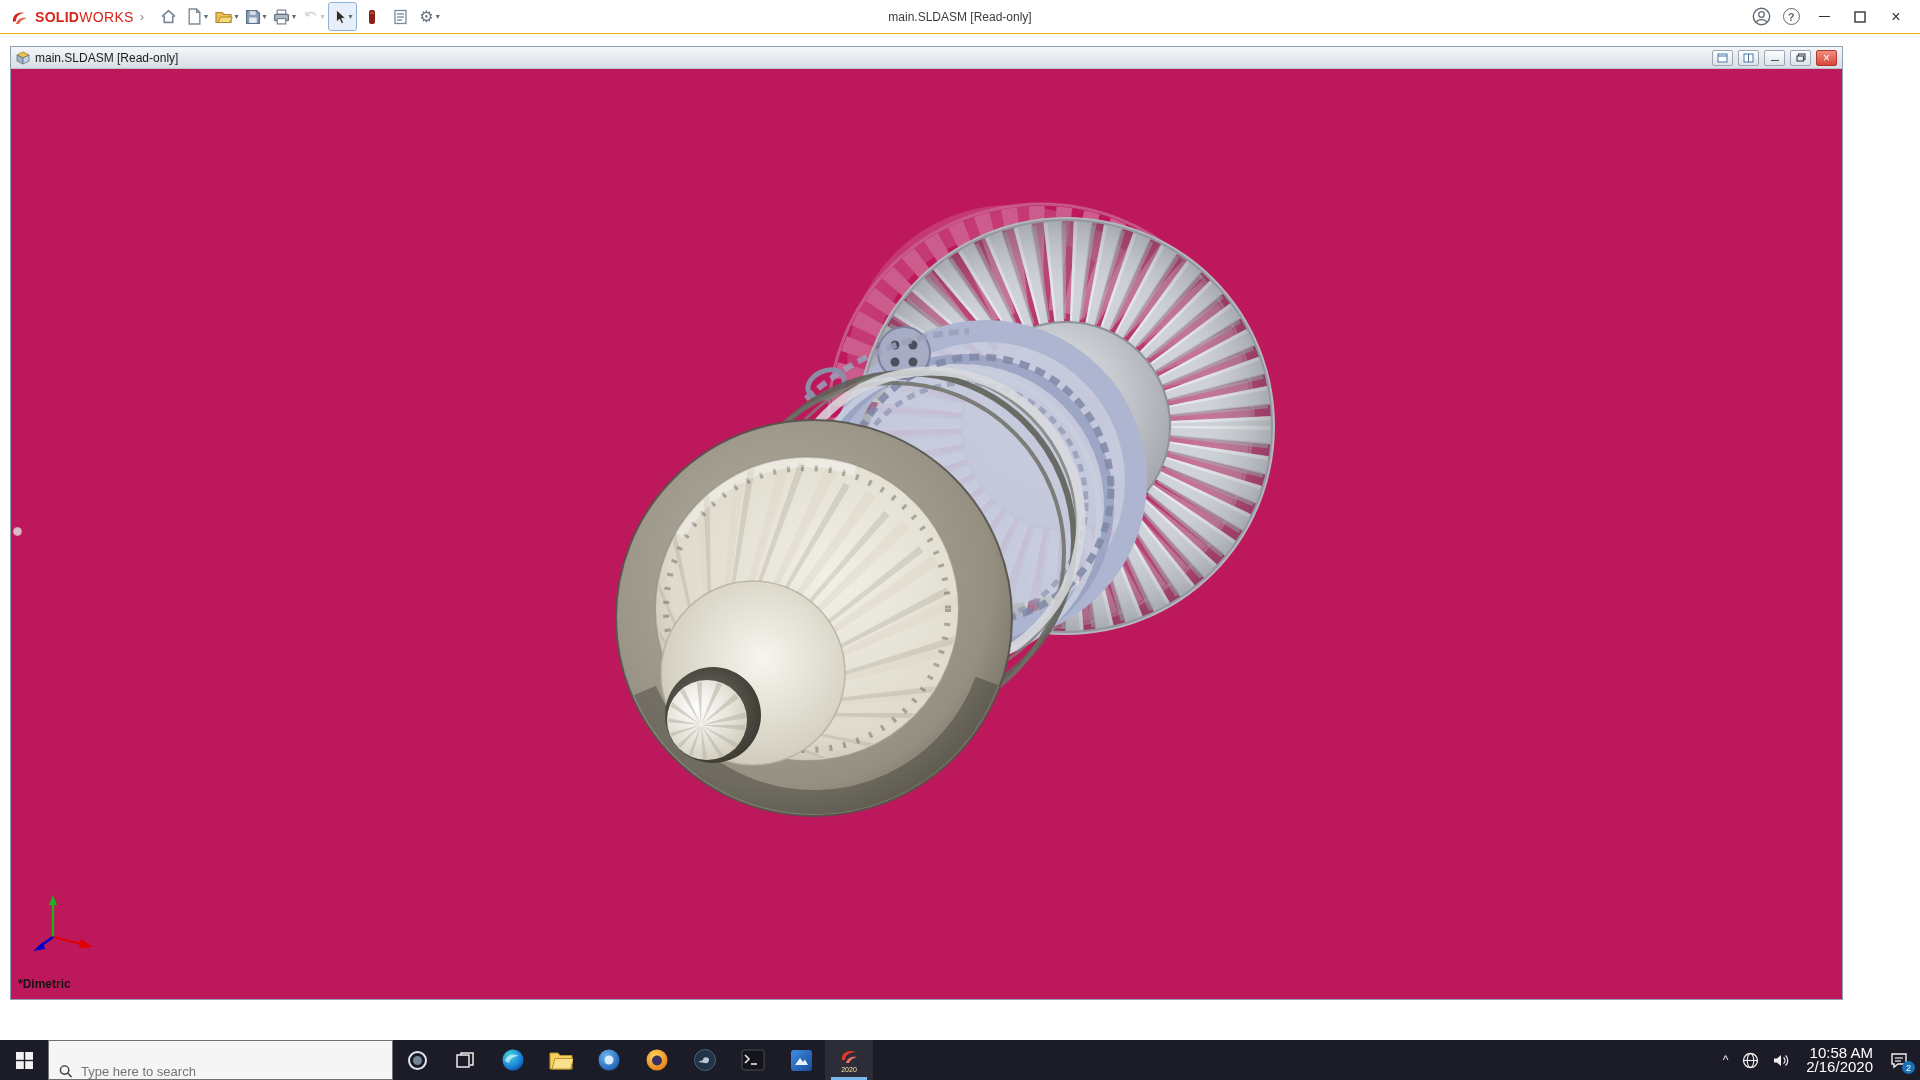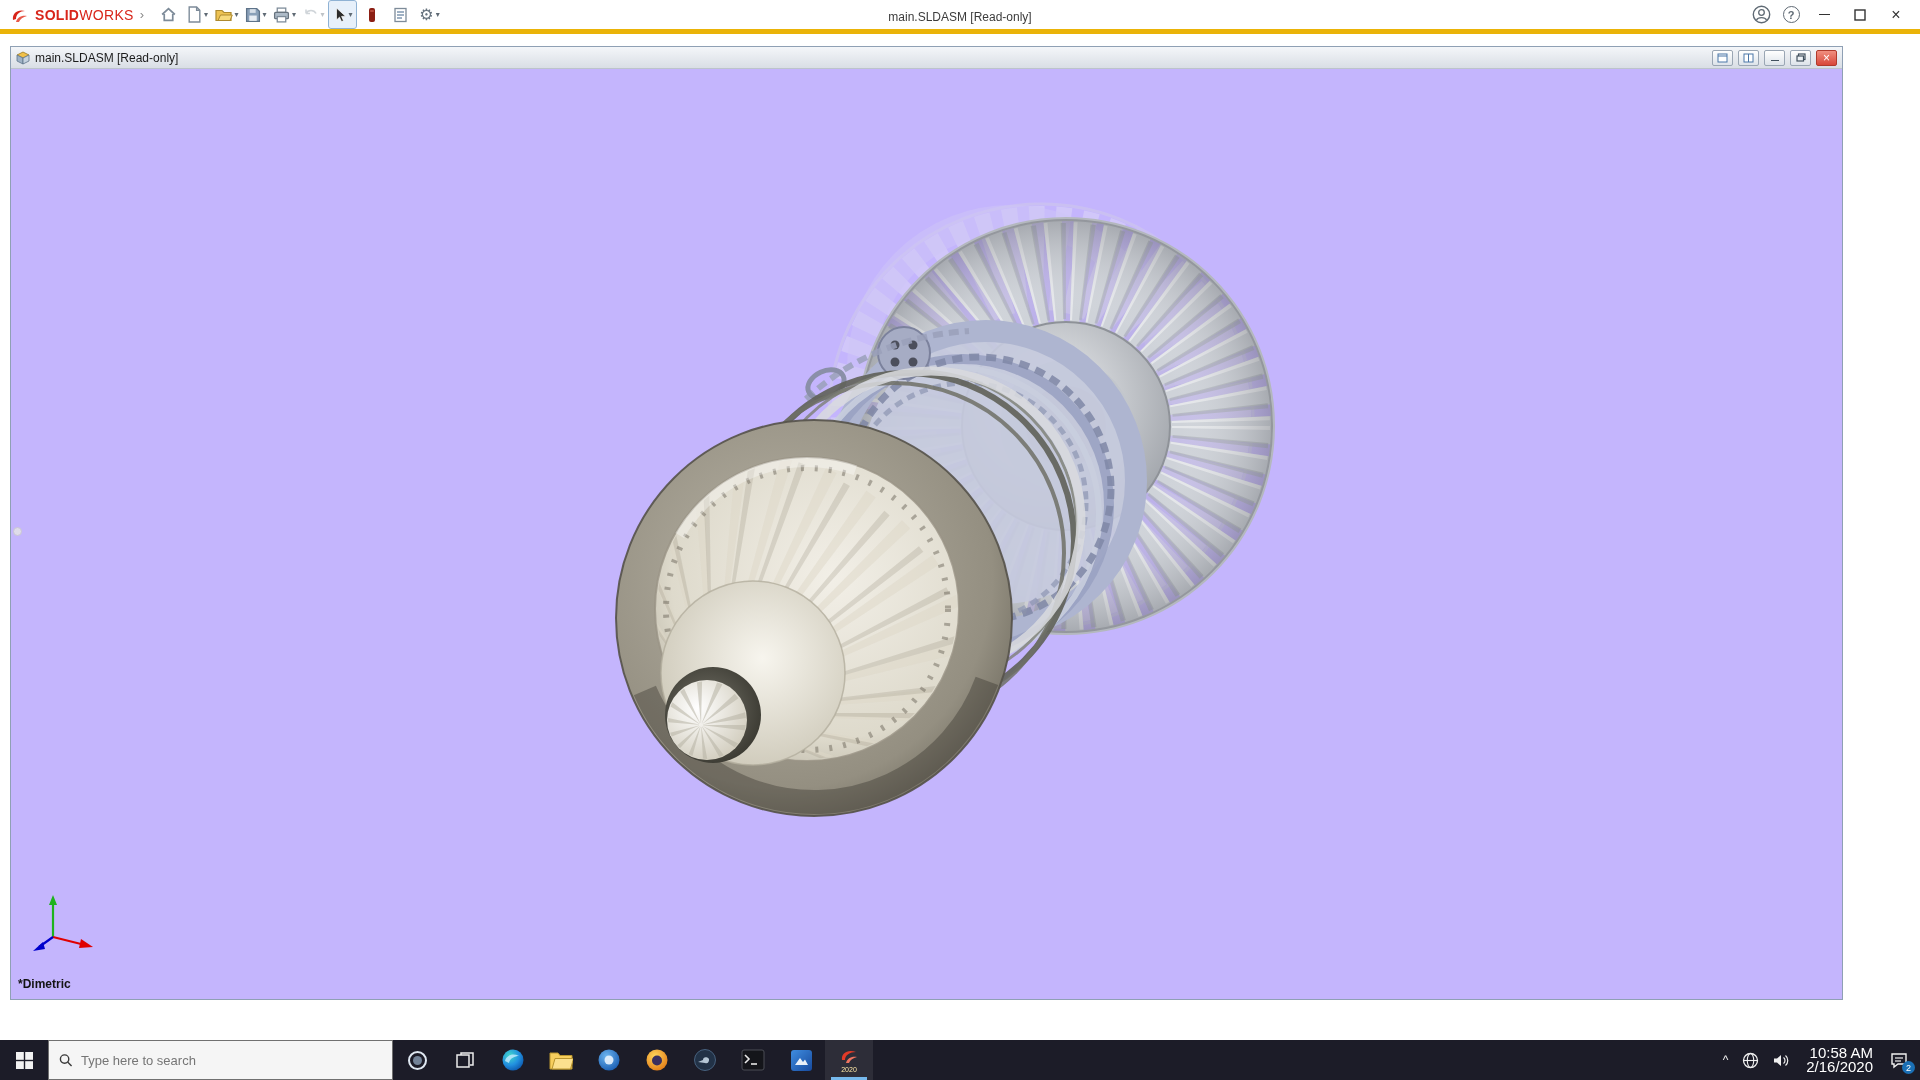--- a/index.html
+++ b/index.html
@@ -1,20 +1,20 @@
 <!DOCTYPE html>
 <html><head>
 <meta charset="utf-8">
 <style>
   *{margin:0;padding:0;box-sizing:border-box}
   html,body{width:1920px;height:1080px;overflow:hidden;background:#fff;font-family:"Liberation Sans",sans-serif}
   .page{position:relative;width:1920px;height:1080px}
 
   
-  .app-titlebar{position:absolute;top:0;left:0;right:0;height:34px;background:#fff;border-bottom:5px solid #eab308;display:flex;align-items:center;padding:4px 6px;z-index:40}
+  .app-titlebar{position:absolute;top:0;left:0;right:0;height:34px;background:#fff;border-bottom:1px solid #eab308;display:flex;align-items:center;padding:4px 6px;z-index:40}
   .brand{display:flex;align-items:center;gap:5px;margin:0 2px 0 4px}
   .brand-text{font-size:14px;color:#d8251a;letter-spacing:.3px}
   .brand-text .b1{font-weight:700}
   .brand-text .b2{font-weight:400}
   .menu-expand{font-size:13px;color:#8a8a8a;padding:0 10px 0 4px}
   .tb-btn{height:27px;min-width:27px;display:flex;align-items:center;justify-content:center;border-radius:2px;margin:0 1px;background:transparent}
   .tb-btn .caret{font-size:8px;color:#5f6a74;margin-left:2px}
   .tb-btn.active{background:#e7f0fa;outline:1px solid #8fb2d4}
   .tb-btn.disabled{opacity:.4}
   .gear-glyph{font-size:16px;color:#67737e;line-height:1}
@@ -30,31 +30,31 @@
   .mdi{position:absolute;top:34px;left:0;right:0;bottom:40px;background:#fff}
   .doc-window{position:absolute;left:10px;top:12px;width:1833px;height:954px;border:1px solid #8fa0b4;background:#fff}
   .doc-titlebar{height:22px;background:linear-gradient(#f4f6f9,#d9dee5);border-bottom:1px solid #bcc3cc;display:flex;align-items:center;padding:0 5px;font-size:12px;color:#1c1c1c}
   .doc-title-text{margin-left:5px}
   .doc-controls{margin-left:auto;display:flex;align-items:center;gap:5px}
   .doc-ctl{width:21px;height:16px;border:1px solid #9aa6b4;background:linear-gradient(#ffffff,#dde3ea);display:flex;align-items:center;justify-content:center;border-radius:2px}
   .doc-ctl.close{background:linear-gradient(#f08f80,#d8473a);border-color:#b03a2c;color:#fff}
   .doc-ctl .min-shape{width:8px;height:0;border-bottom:1.5px solid #41505e;margin-top:6px}
   .doc-ctl .close-glyph{font-size:12px;color:#fff}
 
-  .viewport{position:absolute;left:0;right:0;top:22px;bottom:0;background:#c4b5fd;overflow:hidden}
+  .viewport{position:absolute;left:0;right:0;top:22px;bottom:0;background:#be185d;overflow:hidden}
   .engine-svg{position:absolute;left:0;top:0}
   .view-label{position:absolute;left:7px;bottom:8px;font-size:12px;font-weight:700;color:#141414}
   .triad{position:absolute;left:14px;bottom:34px}
   .panel-handle{position:absolute;left:2px;top:458px;width:9px;height:9px;border:1px solid #c9c9c9;border-radius:50%;background:#e6e6e6;opacity:.8}
 
   
   .taskbar{position:absolute;left:0;right:0;bottom:0;height:40px;background:#1c1c28;display:flex;align-items:stretch;z-index:50;color:#eee}
   .tb-slot{width:48px;display:flex;align-items:center;justify-content:center;position:relative}
   .tb-slot.start{width:48px}
-  .search-box{width:345px;background:#f5f5f5;border:1px solid #707070;display:flex;align-items:center;gap:8px;padding:0 10px}
+  .search-box{width:345px;background:#f5f5f5;border:1px solid #707070;display:flex;align-items:flex-end;gap:8px;padding:0 10px}
   .search-box input{border:none;outline:none;background:transparent;font-size:13px;color:#333;width:100%;font-family:"Liberation Sans",sans-serif}
   .tb-slot.active-app{background:rgba(255,255,255,.08)}
   .active-underline{position:absolute;left:6px;right:6px;bottom:0;height:3px;background:#76b9ed}
   .sw-icon-wrap{display:flex;flex-direction:column;align-items:center;line-height:1}
   .sw-year{font-size:7px;color:#ffe9a8;margin-top:1px}
   .tray{margin-left:auto;display:flex;align-items:stretch}
   .tray-item{display:flex;align-items:center;justify-content:center;padding:0 7px;color:#f0f0f0}
   .tray-up{font-size:12px;color:#f0f0f0}
   .clock{display:flex;flex-direction:column;align-items:flex-end;justify-content:center;font-size:15px;line-height:14px;color:#fff;padding:0 9px}
   .action-center{position:relative;padding:0 12px 0 8px}

